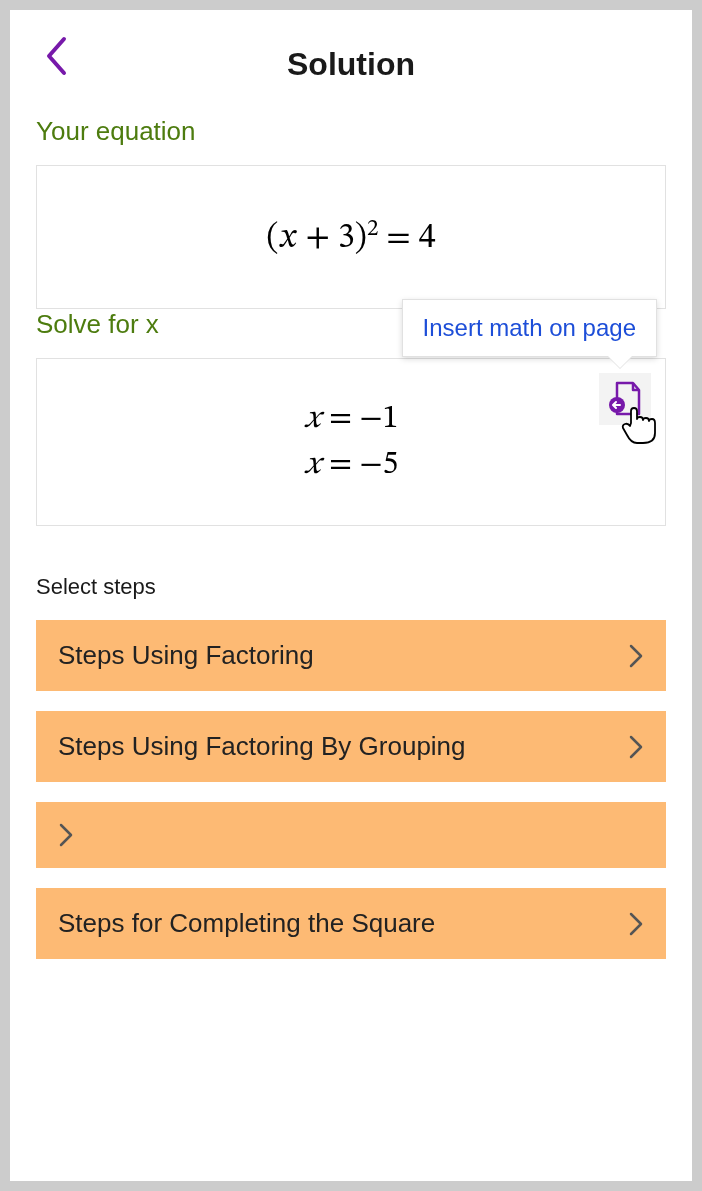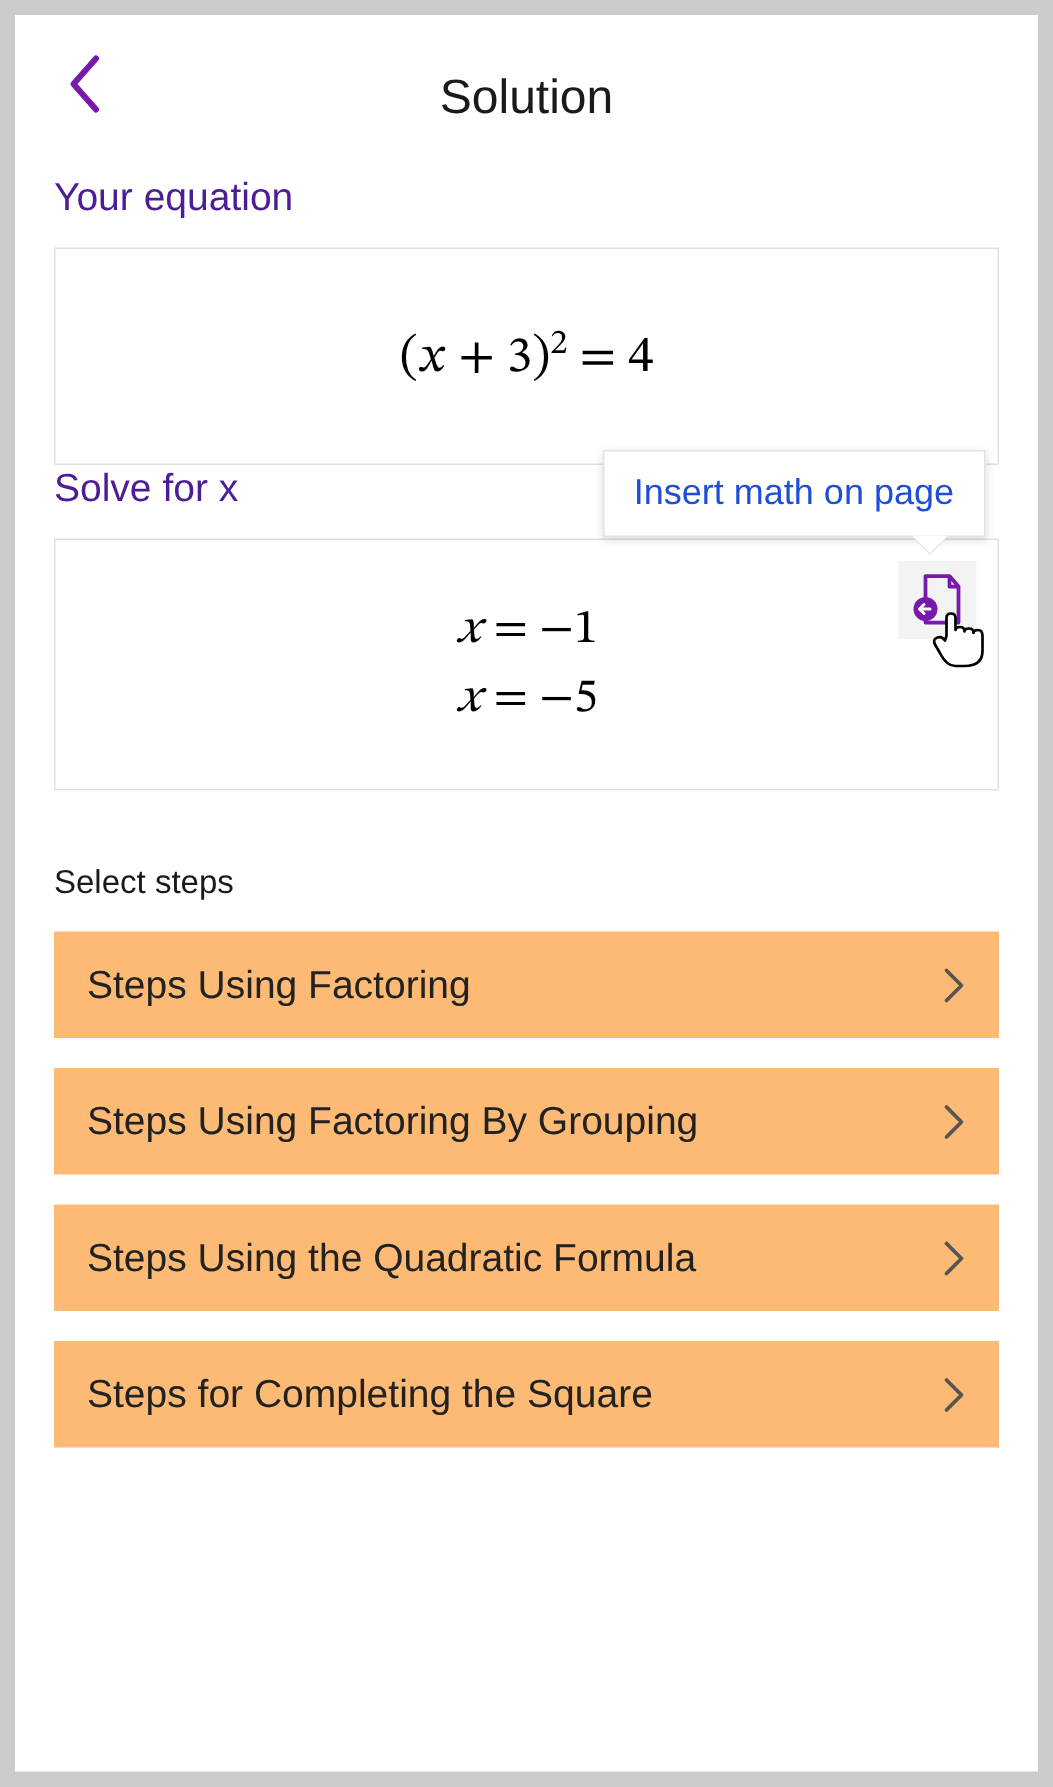--- a/index.html
+++ b/index.html
@@ -32,28 +32,28 @@
       cursor: pointer;
       display: flex;
       align-items: center;
       justify-content: center;
       width: 40px;
       height: 48px;
     }
     .back-btn svg { width: 26px; height: 40px; }
     .title {
       font-size: 32px;
-      font-weight: 400;
+      font-weight: 700;
       color: #1a1a1a;
       margin-top: 16px;
     }
     .section-label {
       font-size: 26px;
       font-weight: 400;
-      color: #4c1d95;
+      color: #4d7c0f;
       margin-bottom: 18px;
     }
     .equation-box {
       border: 1px solid #e1e1e1;
       padding: 48px 12px;
       text-align: center;
       font-family: "Cambria Math", "STIX Two Math", "Latin Modern Math", serif;
       font-size: 34px;
       color: #000;
     }
@@ -216,21 +216,20 @@
   </div>
 
   <div class="step-item">
     <span>Steps Using Factoring By Grouping</span>
     <svg viewBox="0 0 16 26">
       <polyline points="3,3 13,13 3,23" fill="none" stroke="#555" stroke-width="2.5" stroke-linecap="round" stroke-linejoin="round"></polyline>
     </svg>
   </div>
 
   <div class="step-item">
-    <span>Steps Using the Quadratic Formula</span>
     <svg viewBox="0 0 16 26">
       <polyline points="3,3 13,13 3,23" fill="none" stroke="#555" stroke-width="2.5" stroke-linecap="round" stroke-linejoin="round"></polyline>
     </svg>
   </div>
 
   <div class="step-item">
     <span>Steps for Completing the Square</span>
     <svg viewBox="0 0 16 26">
       <polyline points="3,3 13,13 3,23" fill="none" stroke="#555" stroke-width="2.5" stroke-linecap="round" stroke-linejoin="round"></polyline>
     </svg>

